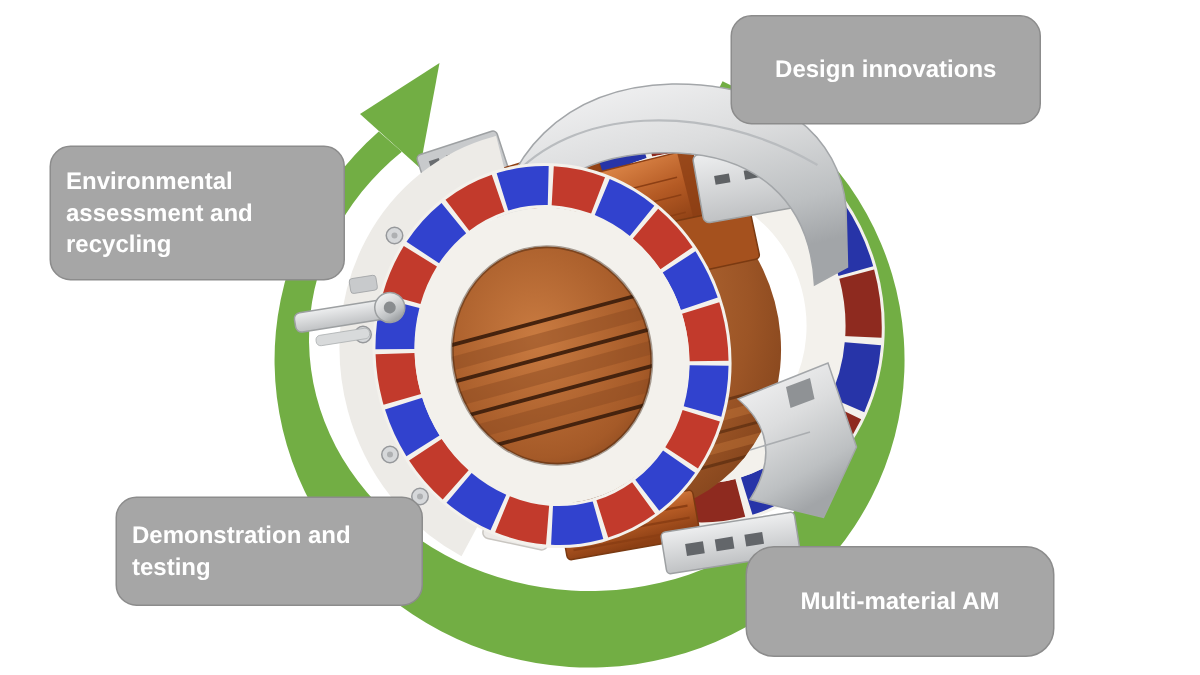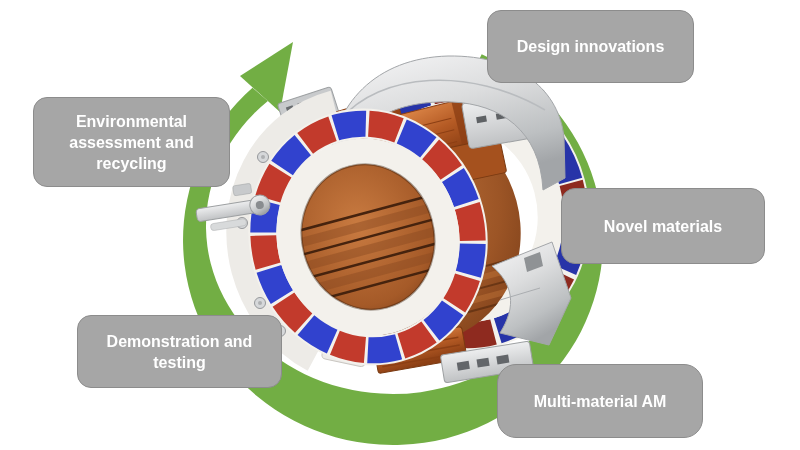--- a/index.html
+++ b/index.html
@@ -11,27 +11,27 @@
   .stage{
     position:relative;width:800px;height:450px;margin:0 auto;overflow:hidden;
     background:var(--background);
     font-family:"Liberation Sans","DejaVu Sans",sans-serif;
   }
   .stage svg{position:absolute;left:0;top:0;}
   .node{
     position:absolute;display:flex;align-items:center;justify-content:center;
     background:var(--node-fill);border:1.6px solid var(--node-border);border-radius:14px;
     color:var(--node-text);font-weight:bold;font-size:16px;line-height:21px;
-    text-align:center;padding:4px 10px;box-sizing:border-box;
+    text-align:left;padding:4px 10px;box-sizing:border-box;
   }
   .node-design{left:487px;top:10px;width:207px;height:73px;}
   .node-env{left:33px;top:97px;width:197px;height:90px;}
   .node-novel{left:561px;top:188px;width:204px;height:76px;}
   .node-multi{left:497px;top:364px;width:206px;height:74px;border-radius:19px;}
-  .node-demo{left:77px;top:315px;width:205px;height:73px;}
+  .node-demo{left:77px;top:331px;width:205px;height:73px;}
   
   .swoosh{fill:var(--arrow-green);}
   .mag-red{stroke:var(--magnet-red);} .mag-red-dark{stroke:var(--magnet-red-dark);}
   .mag-blue{stroke:var(--magnet-blue);} .mag-blue-dark{stroke:var(--magnet-blue-dark);}
   .white-ring{stroke:#F3F1EC;}
 </style>
 </head>
 <body>
 
 <div class="stage">
@@ -211,23 +211,20 @@
         <circle cx="260" cy="205" r="4" fill="#898C8F"></circle>
         <rect x="208" y="216" width="36" height="7" rx="3" fill="#D8DADB" stroke="#ABAEB0" stroke-width="0.5"></rect>
         <rect x="236" y="182" width="18" height="10" rx="2" fill="#C8CACC" stroke="#9DA0A2" stroke-width="0.5"></rect>
       </g>
     </g>
   </svg>
 
   <div class="node node-design">
     <span>Design innovations</span>
   </div>
-  <div class="node node-novel">
-    <span>Novel materials</span>
-  </div>
   <div class="node node-multi">
     <span>Multi-material AM</span>
   </div>
   <div class="node node-demo">
     <span>Demonstration and testing</span>
   </div>
   <div class="node node-env">
     <span>Environmental assessment and recycling</span>
   </div>
 

